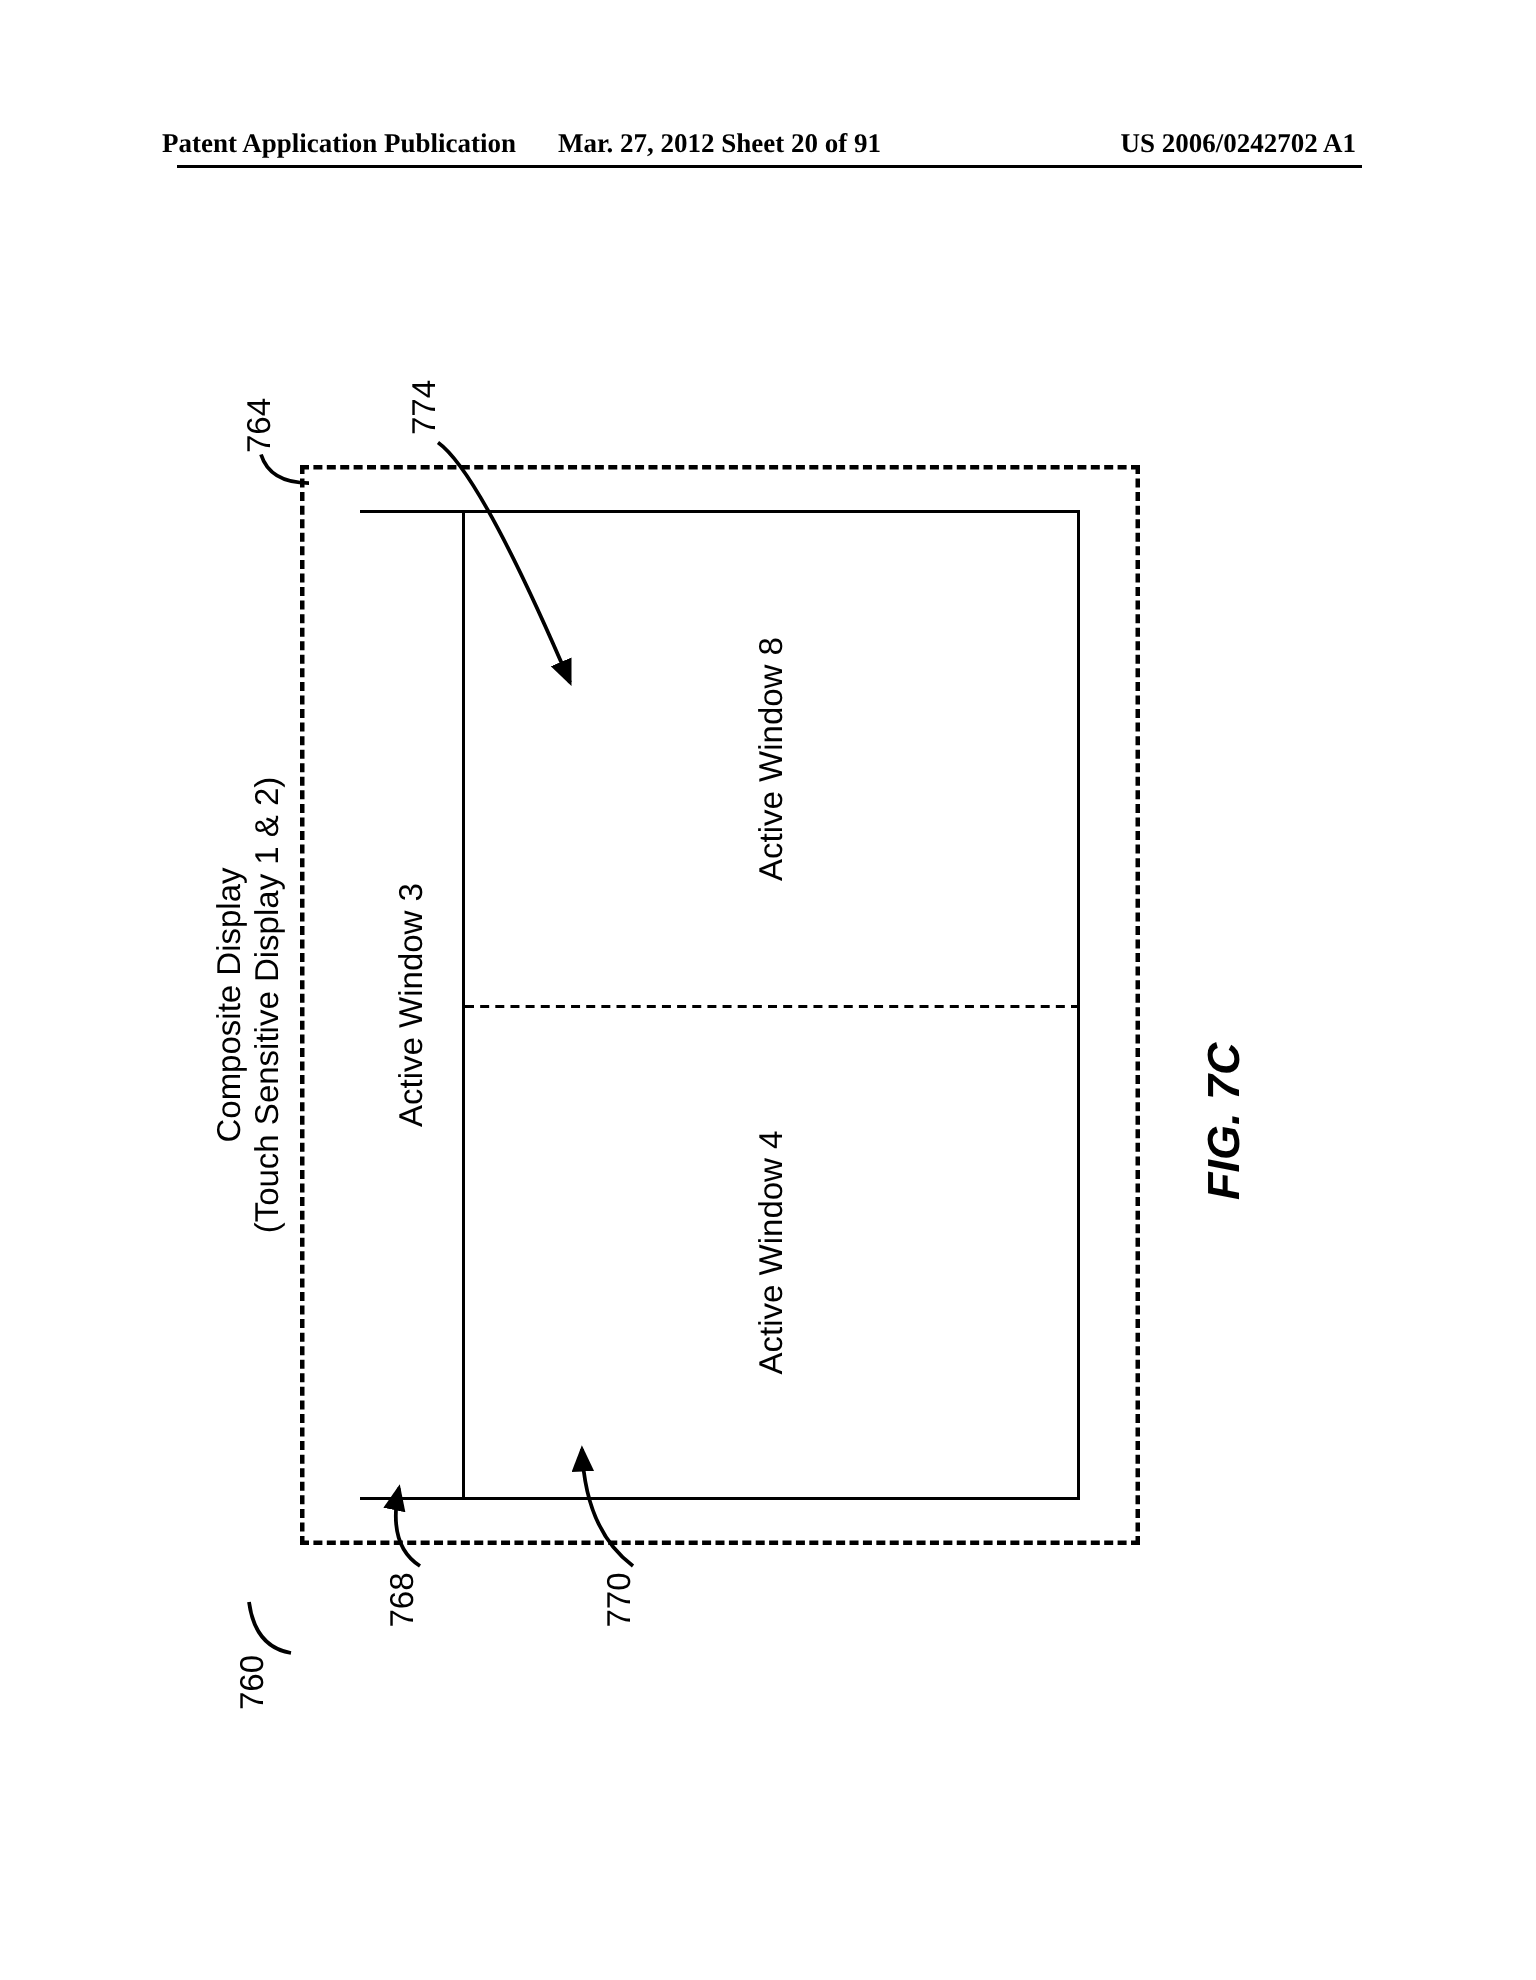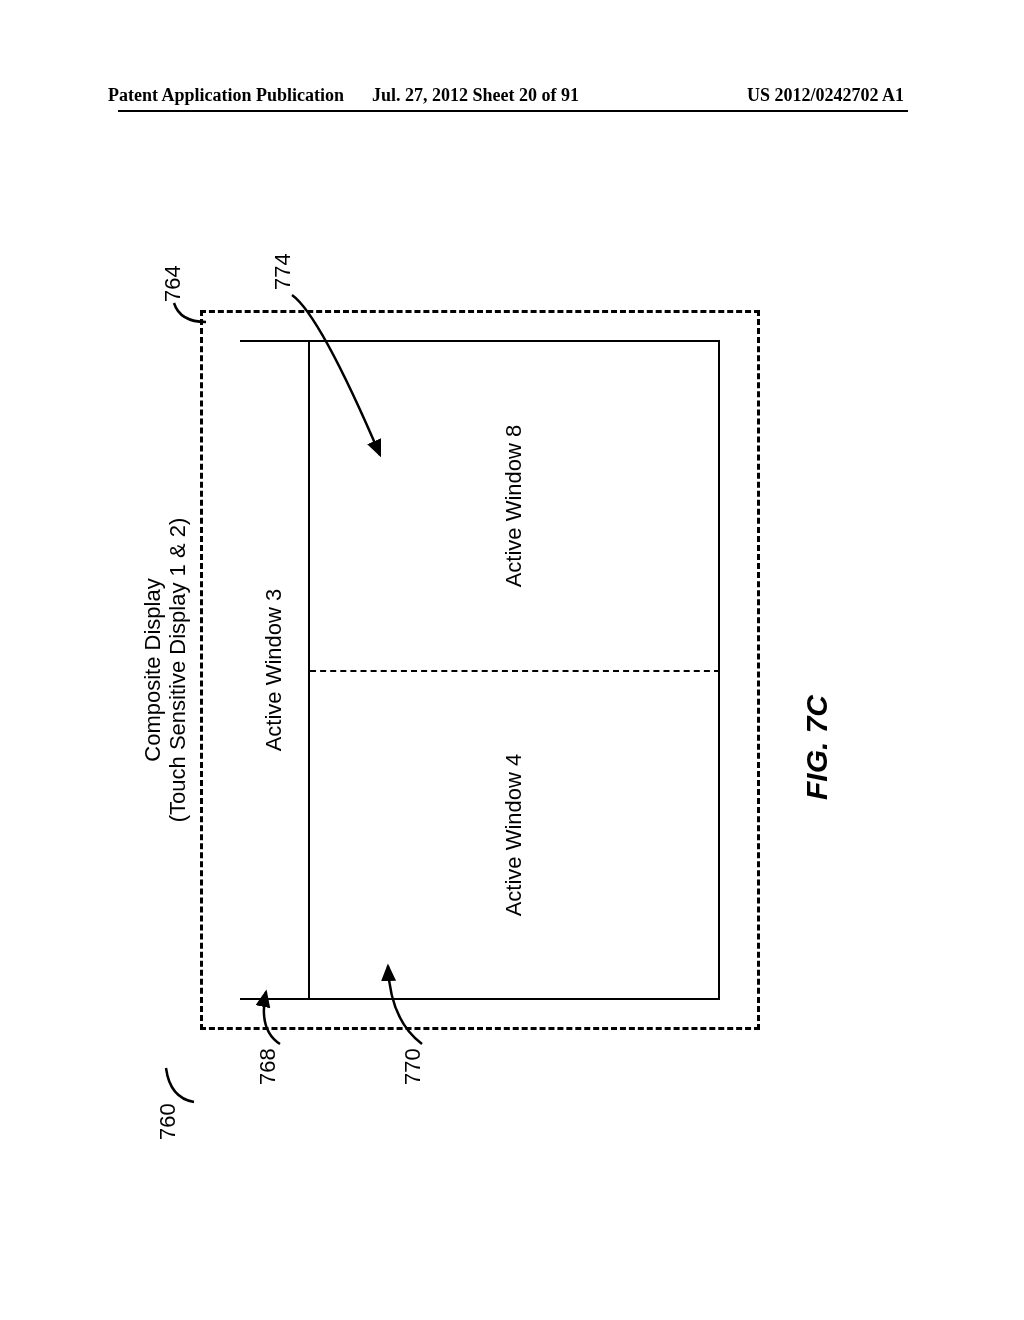--- a/index.html
+++ b/index.html
@@ -126,22 +126,22 @@
     font-style: italic;
     font-weight: bold;
     font-family: Arial, sans-serif;
   }
 </style>
 </head>
 <body>
 
 <div class="header-row">
   <span class="header-left">Patent Application Publication</span>
-  <span class="header-center">Jul. 27, 2012  Sheet 20 of 91</span>
-  <span class="header-right">US 2012/0242702 A1</span>
+  <span class="header-center">Mar. 27, 2012  Sheet 20 of 91</span>
+  <span class="header-right">US 2006/0242702 A1</span>
 </div>
 <div class="rule"></div>
 
 <div class="canvas-wrap">
   <div class="figure">
 
     <div class="title-stack">
       <div>Composite Display</div>
       <div>(Touch Sensitive Display 1 &amp; 2)</div>
     </div>

